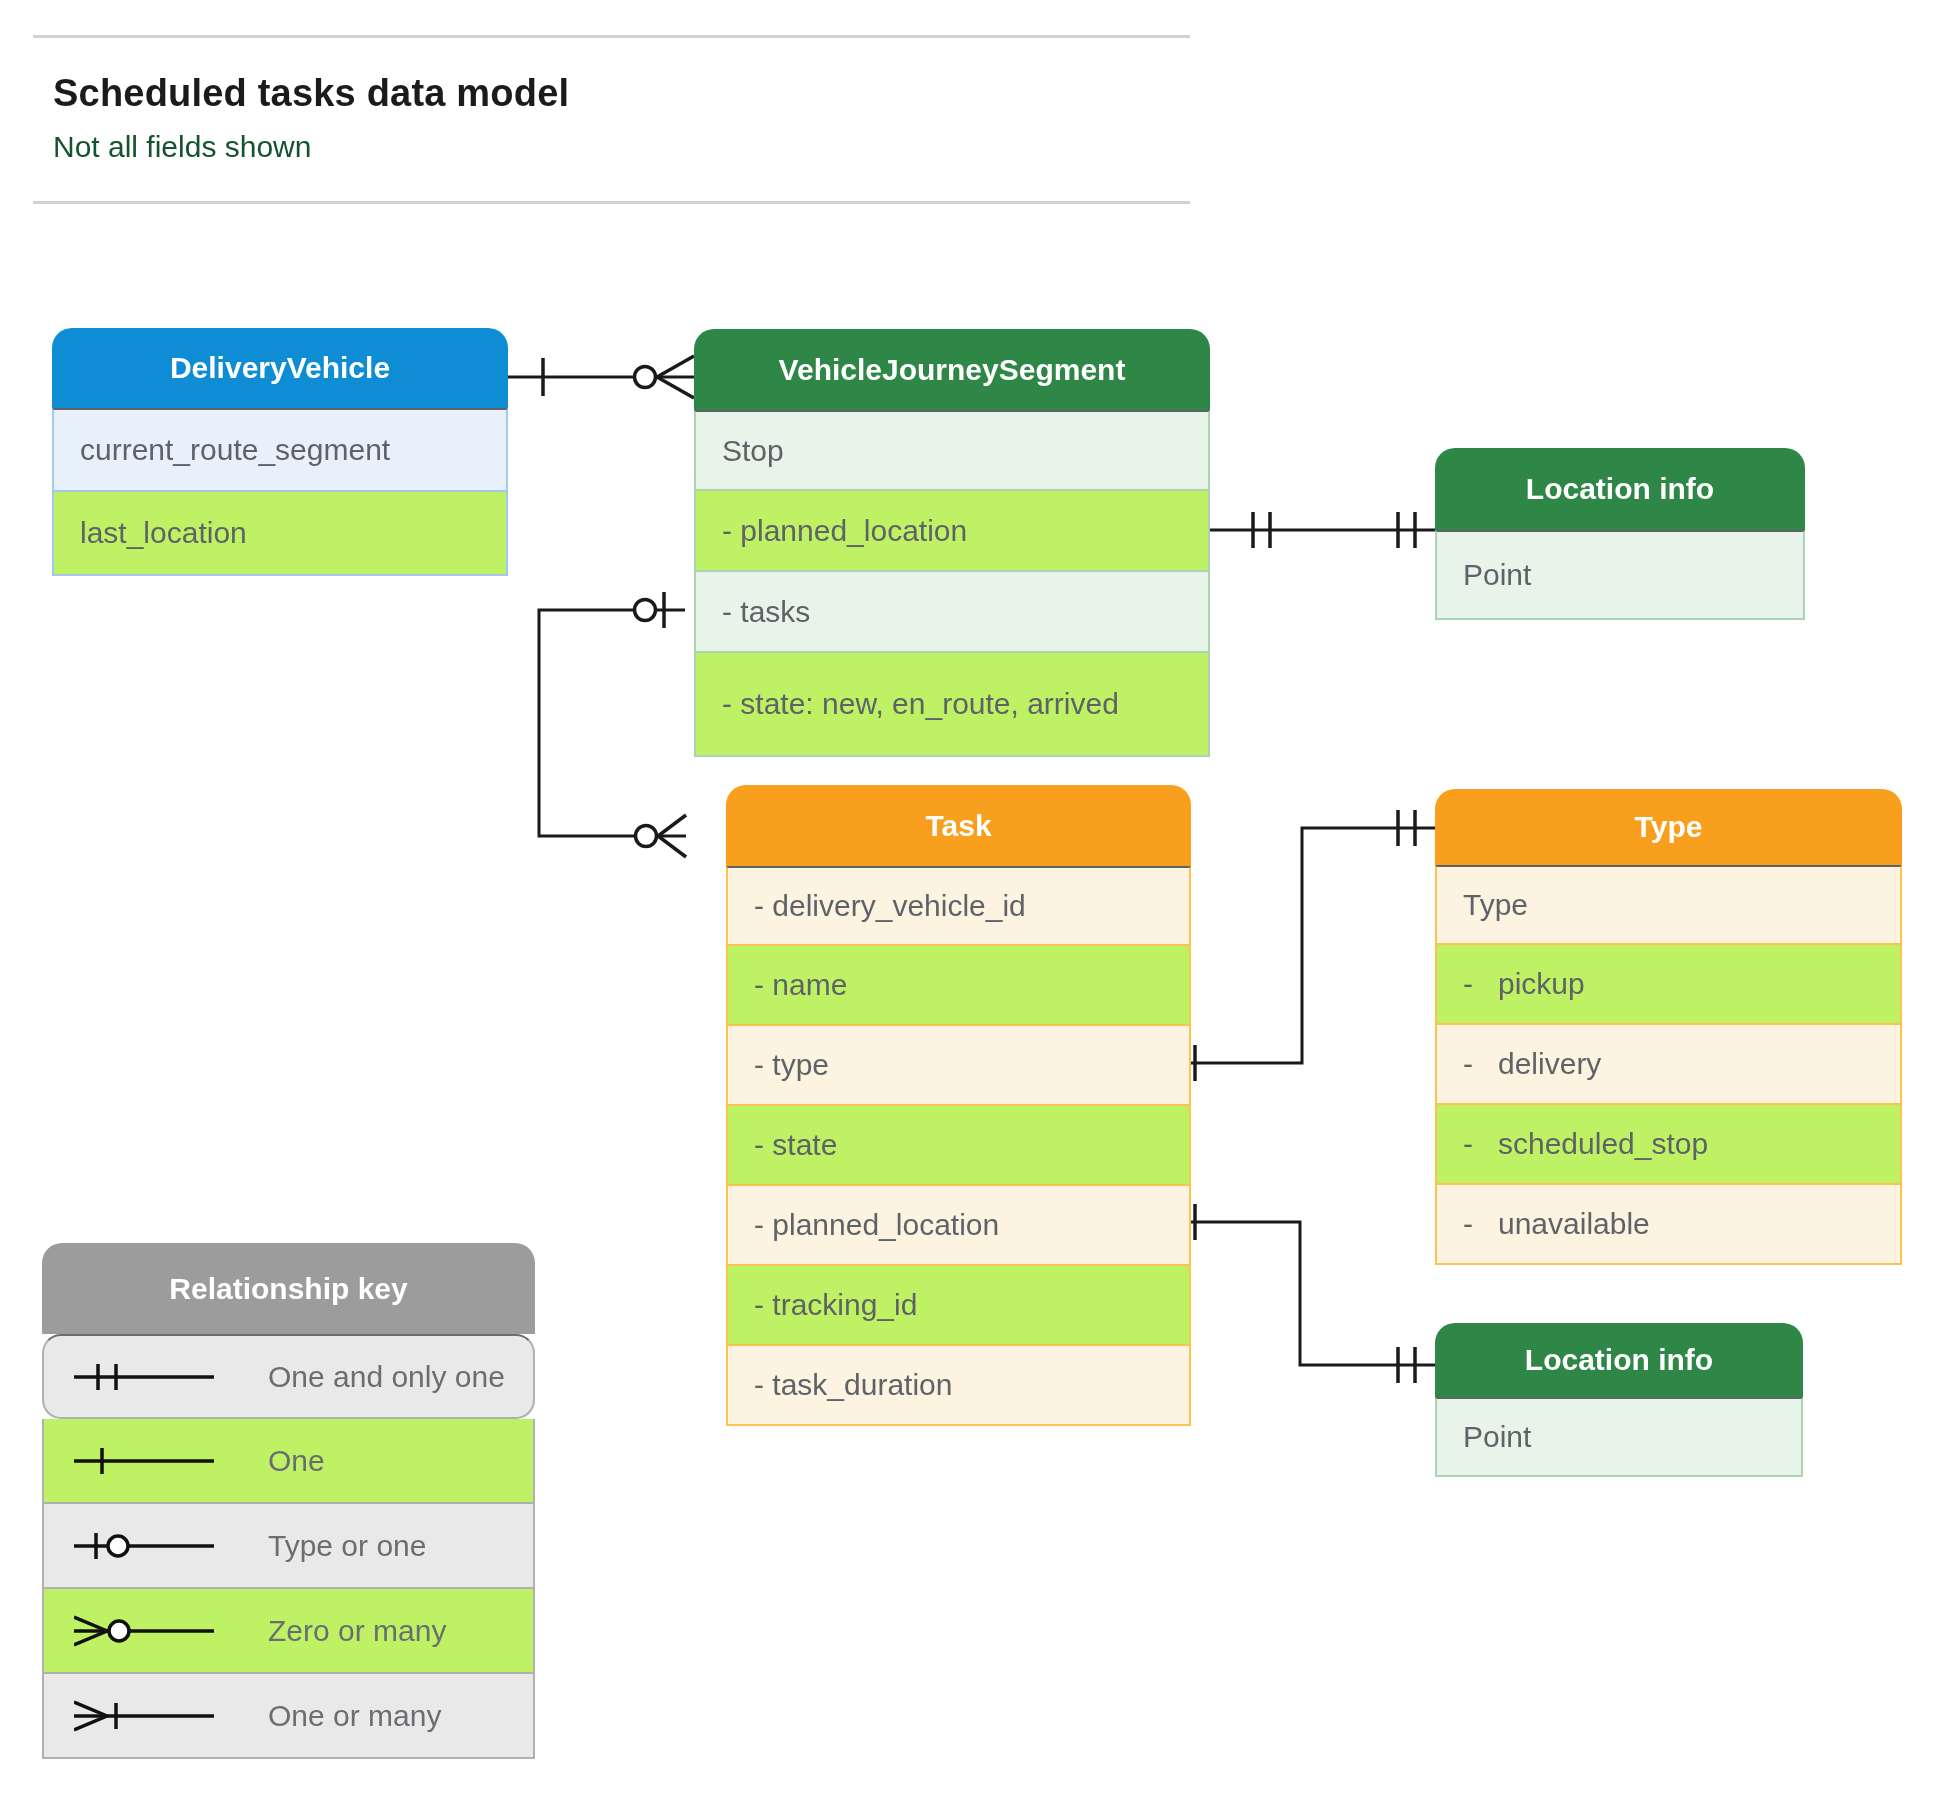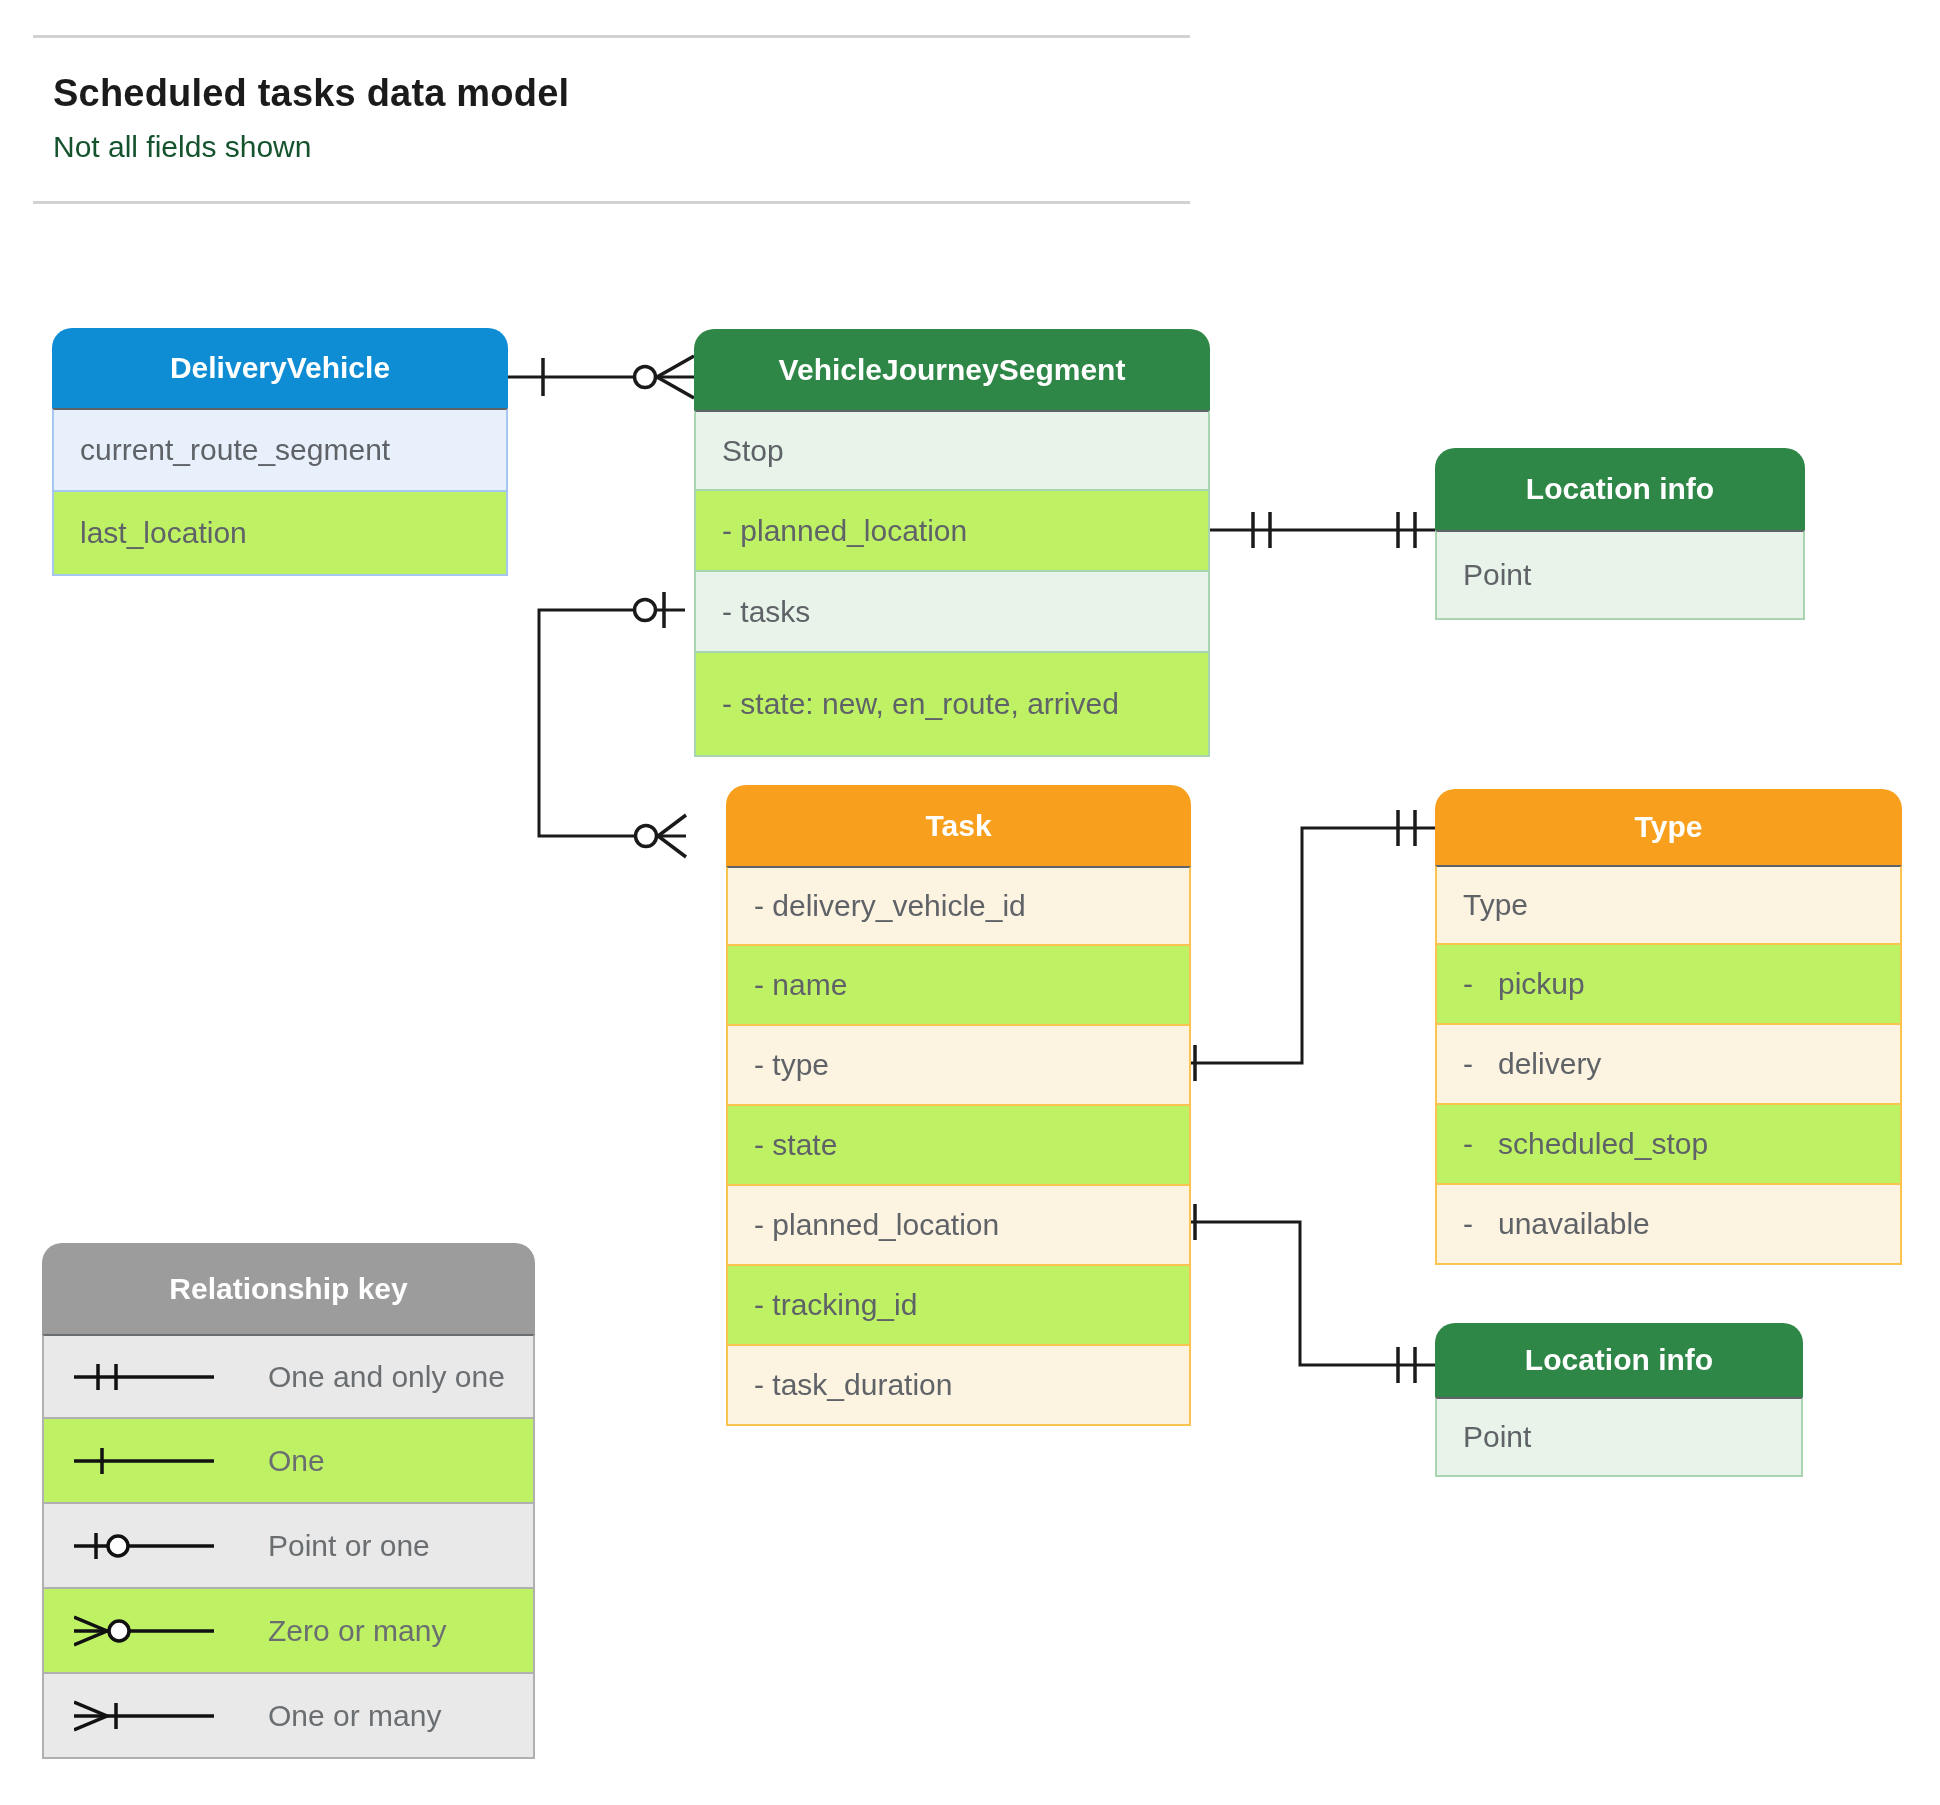--- a/index.html
+++ b/index.html
@@ -140,42 +140,42 @@
     <div class="row" style="height:80px;white-space:pre;">-   unavailable</div>
   </div>
 
   <div class="entity green" style="left:1435px;top:1323px;width:368px;">
     <div class="hdr" style="height:74px;">Location info</div>
     <div class="row" style="height:80px;">Point</div>
   </div>
 
   <div class="entity gray legend" style="left:42px;top:1243px;width:493px;">
     <div class="hdr" style="height:91px;">Relationship key</div>
-    <div class="row" style="height:85px;">
+    <div class="row" style="height:85px;border-radius:19px;">
       <svg class="lsym" width="150" height="40" viewBox="0 0 150 40" fill="none" stroke="#111" stroke-width="3.5">
         <line x1="0" y1="20" x2="140" y2="20"></line>
           <line x1="24" y1="7" x2="24" y2="33"></line>
           <line x1="42" y1="7" x2="42" y2="33"></line>
       </svg>
       <span>One and only one</span>
     </div>
     <div class="row" style="height:85px;">
       <svg class="lsym" width="150" height="40" viewBox="0 0 150 40" fill="none" stroke="#111" stroke-width="3.5">
         <line x1="0" y1="20" x2="140" y2="20"></line>
           <line x1="28" y1="7" x2="28" y2="33"></line>
       </svg>
       <span>One</span>
     </div>
     <div class="row" style="height:85px;">
       <svg class="lsym" width="150" height="40" viewBox="0 0 150 40" fill="none" stroke="#111" stroke-width="3.5">
         <line x1="0" y1="20" x2="140" y2="20"></line>
           <line x1="22" y1="7" x2="22" y2="33"></line>
           <circle cx="44" cy="20" r="10" fill="#fff"></circle>
       </svg>
-      <span>Point or one</span>
+      <span>Type or one</span>
     </div>
     <div class="row" style="height:85px;">
       <svg class="lsym" width="150" height="40" viewBox="0 0 150 40" fill="none" stroke="#111" stroke-width="3.5">
         <path d="M0 6 L33 20 L0 34"></path>
           <line x1="0" y1="20" x2="140" y2="20"></line>
           <circle cx="45" cy="20" r="10" fill="#fff"></circle>
       </svg>
       <span>Zero or many</span>
     </div>
     <div class="row" style="height:85px;">

